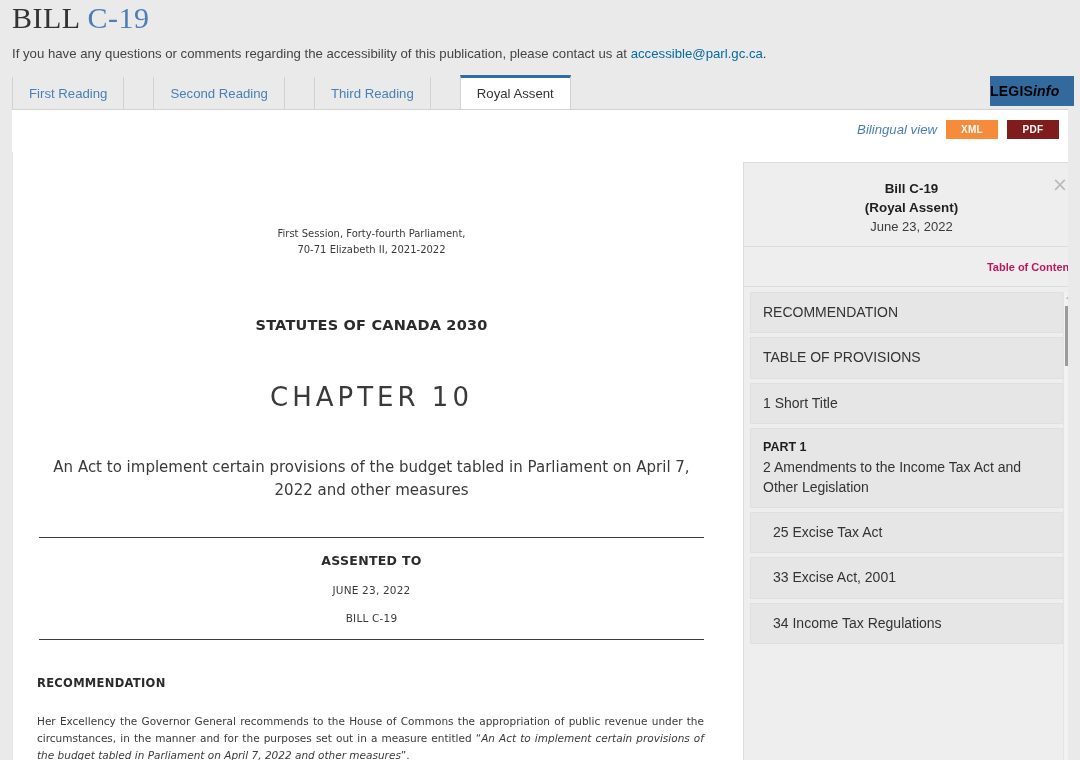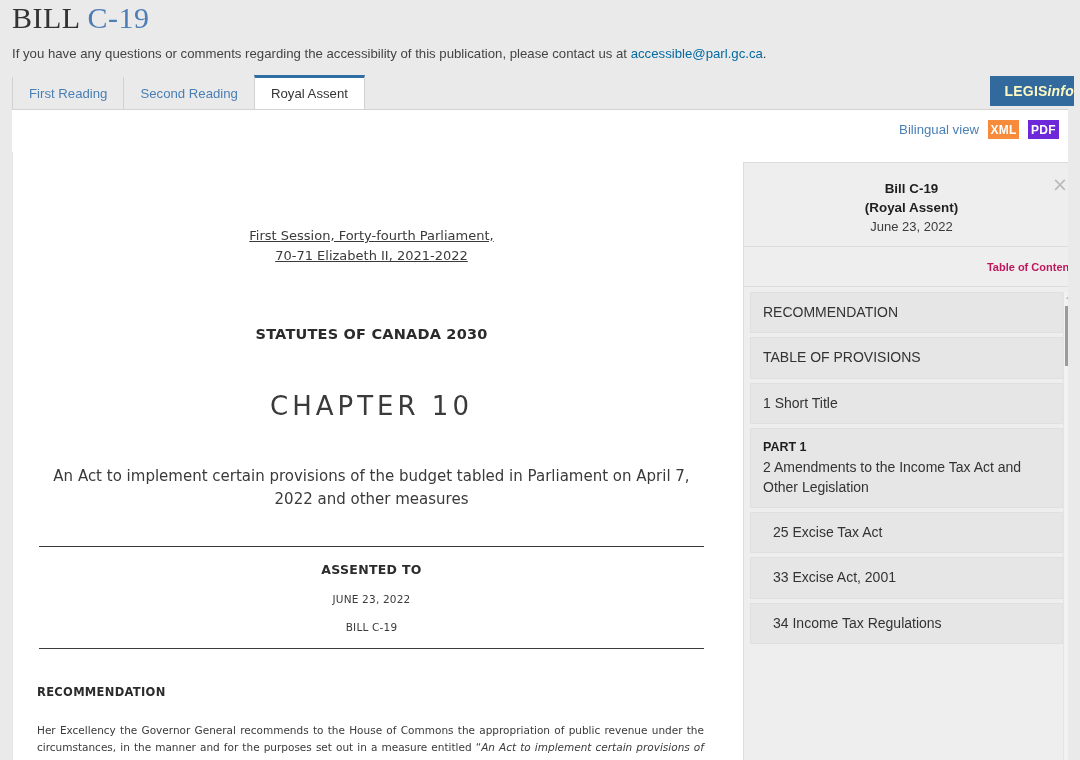--- a/index.html
+++ b/index.html
@@ -40,38 +40,39 @@
   .a11y-note a {
     color: #0369a1;
     text-decoration: none;
   }
 
   .legisinfo-btn {
     position: absolute;
     left: 990px; top: 76px;
     width: 84px; height: 30px;
     background: #336a9e;
-    color: #fef9c3;
+    color: #000000;
     font-size: 14px;
     font-weight: bold;
     display: flex;
     align-items: center;
-    justify-content: flex-end;
+    justify-content: flex-start;
     letter-spacing: 0.2px;
     cursor: pointer;
   }
   .legisinfo-btn .it { font-style: italic; font-weight: bold; }
 
   
   .tabbar {
     position: absolute;
     left: 12px; top: 76px;
     height: 33px;
     display: flex;
     align-items: flex-end;
+    gap: 30px;
   }
   .tab {
     height: 32px;
     padding: 0 16px;
     display: flex;
     align-items: center;
     justify-content: center;
     font-size: 13.2px;
     color: #4a7fb5;
     background: #eaeaea;
@@ -108,57 +109,57 @@
     right: 9px; top: 10px;
     display: flex;
     align-items: center;
     gap: 9px;
   }
   .bilingual-link {
     font-size: 13.2px;
     color: #4a7fb5;
     text-decoration: none;
     cursor: pointer;
+    font-style: italic;
   }
   .fmt-btn {
-    width: 31px; height: 19px;
+    width: 52px; height: 19px;
     display: flex;
     align-items: center;
     justify-content: center;
     color: #ffffff;
-    font-size: 12px;
+    font-size: 10px;
     font-weight: bold;
     letter-spacing: 0.3px;
     cursor: pointer;
   }
   .fmt-xml { background: #f68b3c; }
-  .fmt-pdf { background: #6d28d9; }
+  .fmt-pdf { background: #7f1d1d; }
 
   
   .doccol {
     position: absolute;
     left: 0; top: 42px;
     width: 718px;
     height: 609px;
     overflow: hidden;
     border-left: 1px solid #e6e6e6;
     background: #ffffff;
   }
   .doc-inner {
     padding: 0 14px;
     font-family: "DejaVu Sans", sans-serif;
     color: #333333;
   }
   .session {
     text-align: center;
-    font-size: 13px;
+    font-size: 10px;
     line-height: 1.55;
     color: #3a3a3a;
     margin-top: 74px;
-    text-decoration: underline;
   }
   .statutes {
     text-align: center;
     font-size: 14.5px;
     font-weight: bold;
     color: #2b2b2b;
     letter-spacing: 0.2px;
     margin-top: 60px;
   }
   .chapter {
@@ -348,20 +349,23 @@
     <span>If you have any questions or comments regarding the accessibility of this publication, please contact us at </span><a href="#">accessible@parl.gc.ca</a><span>.</span>
   </div>
 </div>
 
 <div class="tabbar">
   <div class="tab">
     <span>First Reading</span>
   </div>
   <div class="tab">
     <span>Second Reading</span>
+  </div>
+  <div class="tab">
+    <span>Third Reading</span>
   </div>
   <div class="tab active">
     <span>Royal Assent</span>
   </div>
 </div>
 
 <div class="legisinfo-btn">
   <span>LEGIS</span>
     <span class="it">info</span>
 </div>

